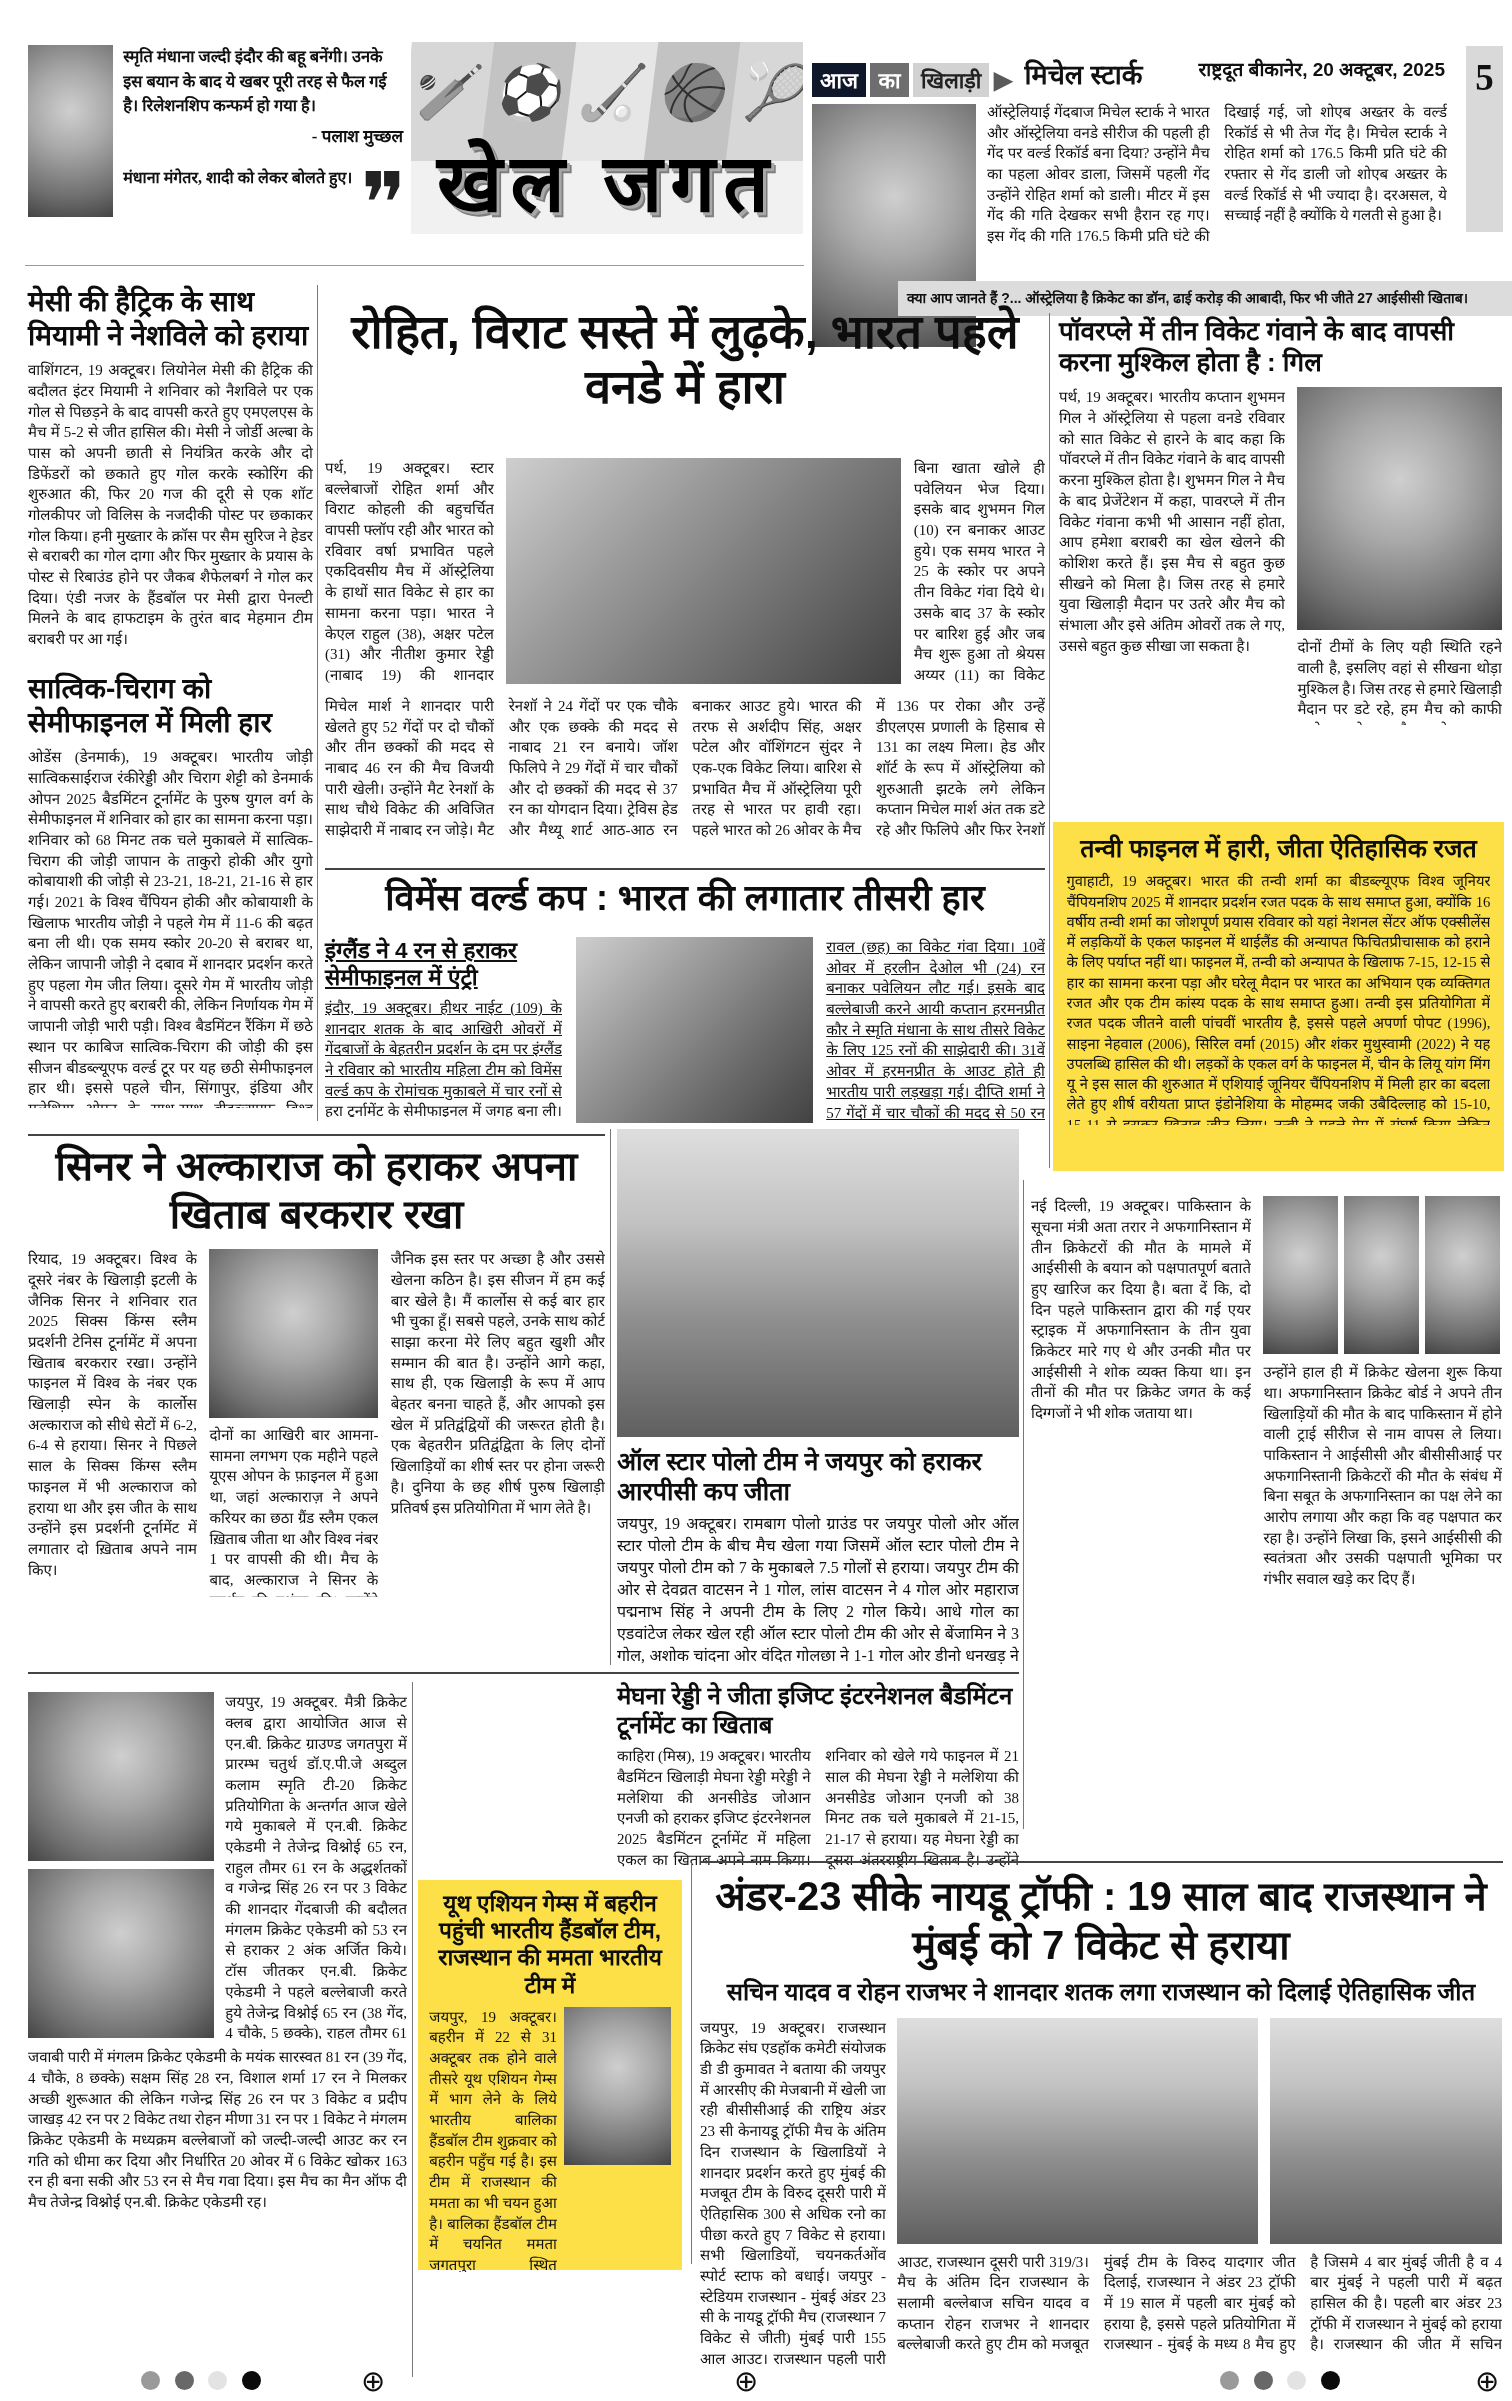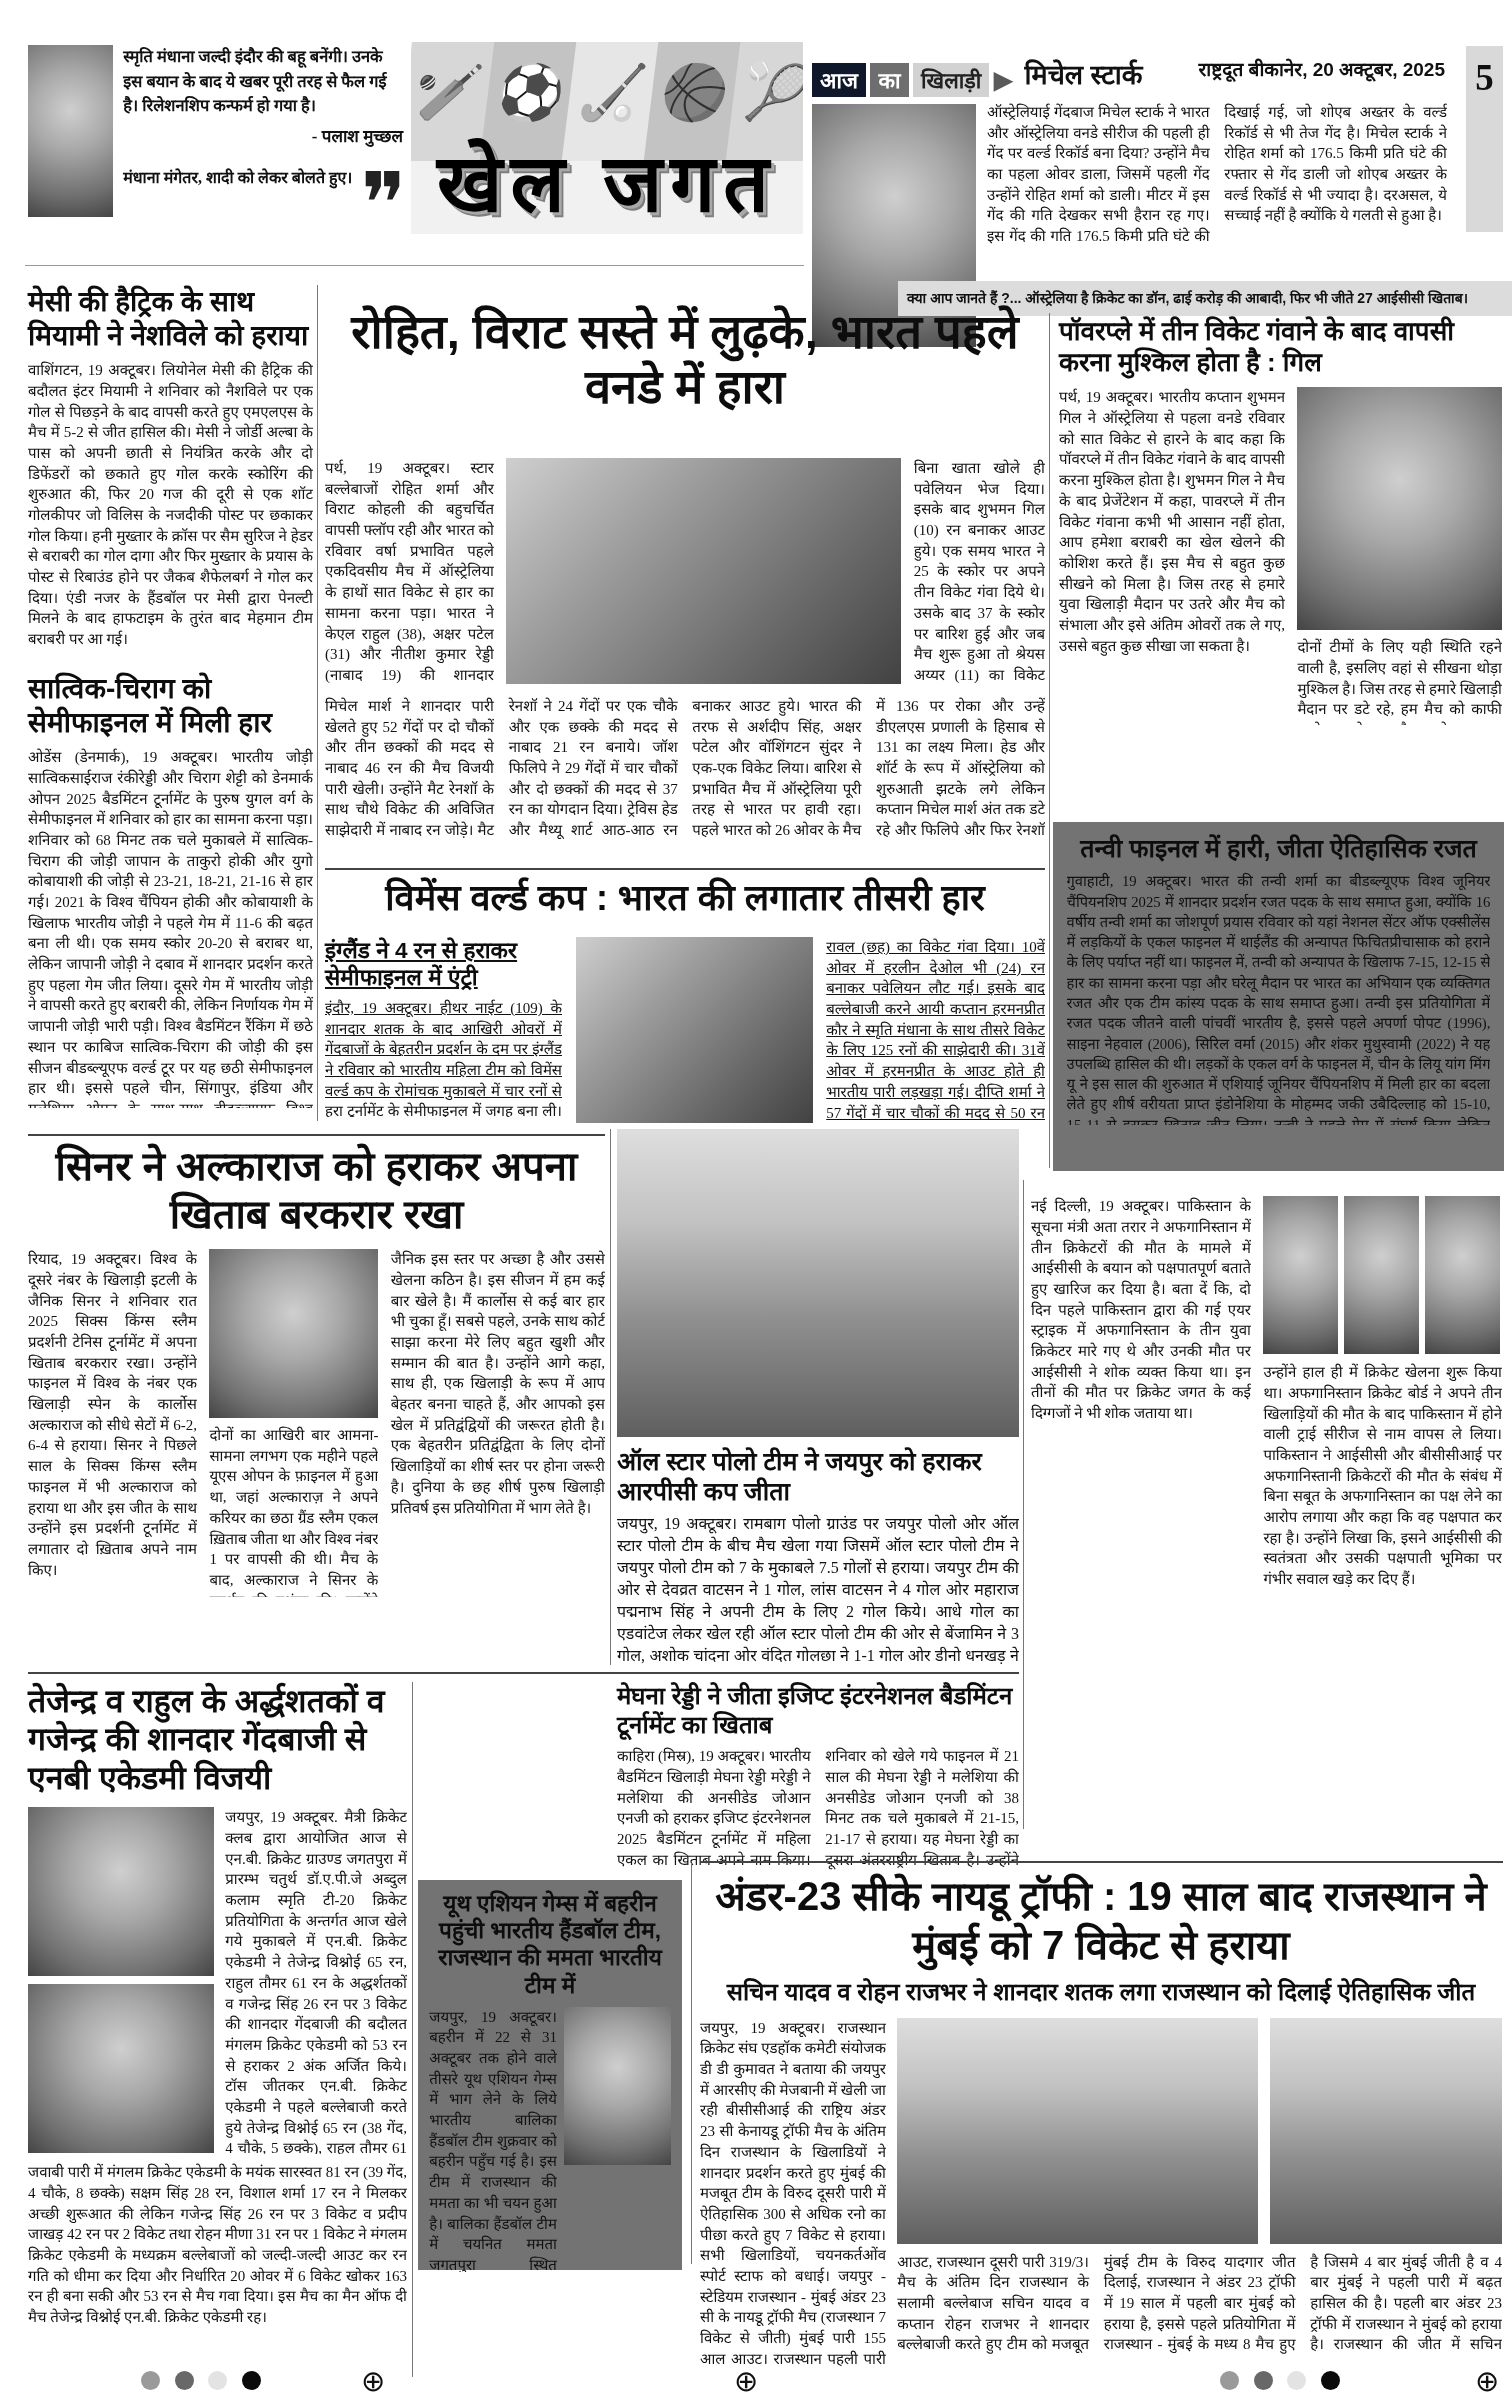--- a/index.html
+++ b/index.html
@@ -6,21 +6,21 @@
   .paper{position:relative;width:1512px;height:2401px;background:#ffffff;color:#111;
          font-family:"Liberation Serif", serif;overflow:hidden;padding-left:12px;}
   .abs{position:absolute;}
   .body-txt{font-size:15px;line-height:1.38;text-align:justify;overflow:hidden;}
   .hd{font-family:"Liberation Sans", sans-serif;font-weight:900;color:#0d0d0d;line-height:1.2;}
   .ph{background:linear-gradient(135deg,#cfcfcf 0%,#9b9b9b 35%,#6a6a6a 70%,#424242 100%);}
   .ph-team{background:linear-gradient(180deg,#dedede 0%,#c2c2c2 30%,#8f8f8f 62%,#5f5f5f 100%);}
   .ph-face{background:radial-gradient(circle at 50% 38%,#cfcfcf 0%,#a8a8a8 35%,#6f6f6f 75%,#444 100%);}
   .vline{position:absolute;width:1.1px;background:#777;}
   .hline{position:absolute;height:1.7px;background:#444;}
-  .graybox{background:#737373;}
+  .graybox{background:#fde047;}
   
   .quote-box{display:flex;gap:10.2px;}
   .quote-photo{width:85px;height:172px;flex:none;}
   .quote-txt{font-size:16.4px;font-weight:bold;line-height:1.5;}
   .quote-attr{font-size:17px;font-weight:bold;text-align:right;margin-top:5.6px;}
   .quote-cap{font-size:16px;font-weight:bold;margin-top:19px;}
   .quote-glyph{position:absolute;right:-3.4px;bottom:-16px;font-size:85px;color:#222;line-height:1;}
   .masthead{overflow:hidden;background:#f1f1f1;}
   .stripe{position:absolute;top:0;height:62%;width:86px;transform:skewX(-7deg);text-align:center;}
   .stripe span{font-size:54px;line-height:1.9;filter:grayscale(1);}
@@ -161,21 +161,20 @@
           <div class="ph-face" style="width:75px;height:158px;"></div>
           <div class="ph-face" style="width:75px;height:158px;"></div>
         </div>
         <div class="body-txt" style="height:305px;margin-top:8px;">उन्होंने हाल ही में क्रिकेट खेलना शुरू किया था। अफगानिस्तान क्रिकेट बोर्ड ने अपने तीन खिलाड़ियों की मौत के बाद पाकिस्तान में होने वाली ट्राई सीरीज से नाम वापस ले लिया। पाकिस्तान ने आईसीसी और बीसीसीआई पर अफगानिस्तानी क्रिकेटरों की मौत के संबंध में बिना सबूत के अफगानिस्तान का पक्ष लेने का आरोप लगाया और कहा कि वह पक्षपात कर रहा है। उन्होंने लिखा कि, इसने आईसीसी की स्वतंत्रता और उसकी पक्षपाती भूमिका पर गंभीर सवाल खड़े कर दिए हैं।</div>
       </div>
     </div>
   </div>
 
   <div class="hline" style="left:28px;top:1672px;width:991px;"></div>
   <div class="abs" style="left:28px;top:1682px;width:379px;">
-    <div class="hd" style="font-size:32px;">तेजेन्द्र व राहुल के अर्द्धशतकों व गजेन्द्र की शानदार गेंदबाजी से एनबी एकेडमी विजयी</div>
     <div style="display:flex;gap:11.3px;margin-top:10.2px;">
       <div style="width:186px;flex:none;">
         <div class="ph-face" style="width:100%;height:169px;"></div>
         <div class="ph-face" style="width:100%;height:169px;margin-top:8px;"></div>
       </div>
       <div class="body-txt" style="flex:1;height:347px;">जयपुर, 19 अक्टूबर. मैत्री क्रिकेट क्लब द्वारा आयोजित आज से एन.बी. क्रिकेट ग्राउण्ड जगतपुरा में प्रारम्भ चतुर्थ डॉ.ए.पी.जे अब्दुल कलाम स्मृति टी-20 क्रिकेट प्रतियोगिता के अन्तर्गत आज खेले गये मुकाबले में एन.बी. क्रिकेट एकेडमी ने तेजेन्द्र विश्नोई 65 रन, राहुल तौमर 61 रन के अद्धर्शतकों व गजेन्द्र सिंह 26 रन पर 3 विकेट की शानदार गेंदबाजी की बदौलत मंगलम क्रिकेट एकेडमी को 53 रन से हराकर 2 अंक अर्जित किये। टॉस जीतकर एन.बी. क्रिकेट एकेडमी ने पहले बल्लेबाजी करते हुये तेजेन्द्र विश्नोई 65 रन (38 गेंद, 4 चौके, 5 छक्के), राहुल तौमर 61 रन (18 गेंद 5 चौके, 6 छक्के) प्रदीप जाखड़ 27 रन, चिराग शर्मा 13 रन की मदद से निर्धारित 20 ओवर में 8 विकेट खोकर 216 रन बनाये। मंगलम क्रिकेट एकेडमी की ओर से सक्षम सिंह 21 रन पर 3 विकेट, पीयुष मालवीय 47 रन पर 2 विकेट तथा अमन भारद्वाज व सिद्धार्थ गुजर प्रत्येक 1-1 विकेट लेकर सफल गेंदबाज रहे।</div>
     </div>
     <div class="body-txt" style="margin-top:8px;height:169px;">जवाबी पारी में मंगलम क्रिकेट एकेडमी के मयंक सारस्वत 81 रन (39 गेंद, 4 चौके, 8 छक्के) सक्षम सिंह 28 रन, विशाल शर्मा 17 रन ने मिलकर अच्छी शुरूआत की लेकिन गजेन्द्र सिंह 26 रन पर 3 विकेट व प्रदीप जाखड़ 42 रन पर 2 विकेट तथा रोहन मीणा 31 रन पर 1 विकेट ने मंगलम क्रिकेट एकेडमी के मध्यक्रम बल्लेबाजों को जल्दी-जल्दी आउट कर रन गति को धीमा कर दिया और निर्धारित 20 ओवर में 6 विकेट खोकर 163 रन ही बना सकी और 53 रन से मैच गवा दिया। इस मैच का मैन ऑफ दी मैच तेजेन्द्र विश्नोई एन.बी. क्रिकेट एकेडमी रह।</div>
   </div>
 

